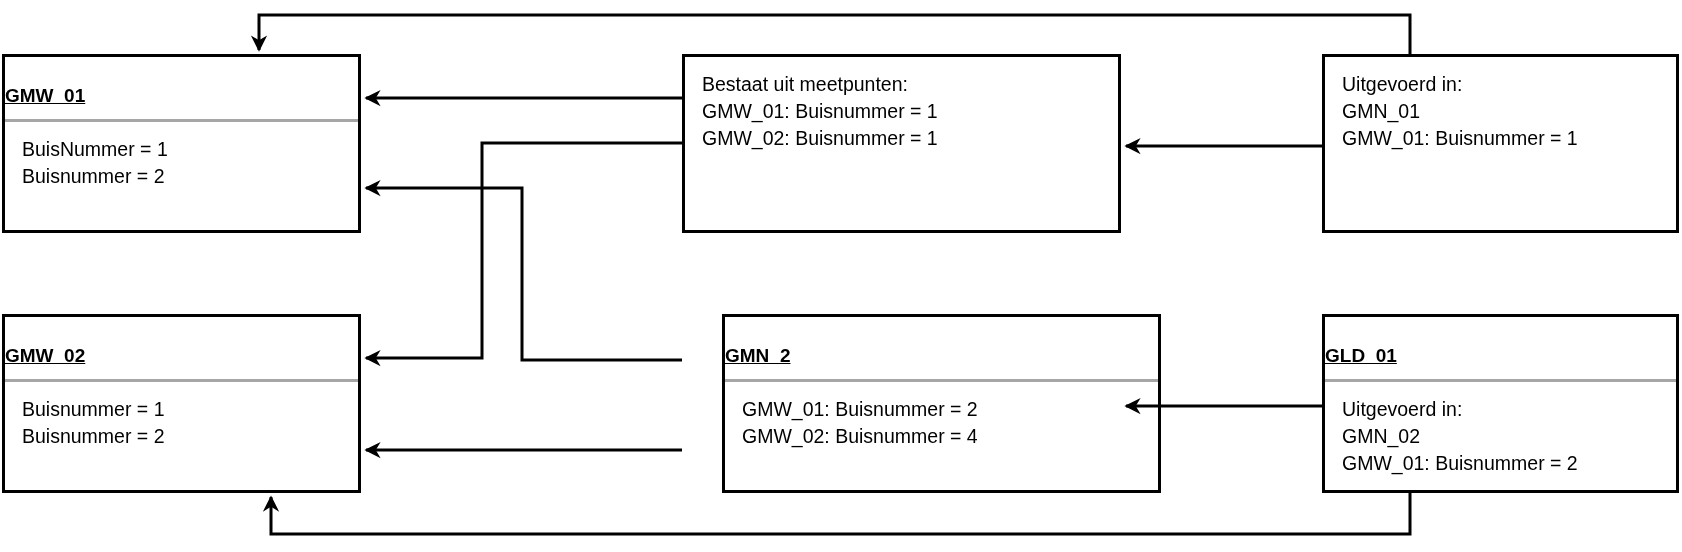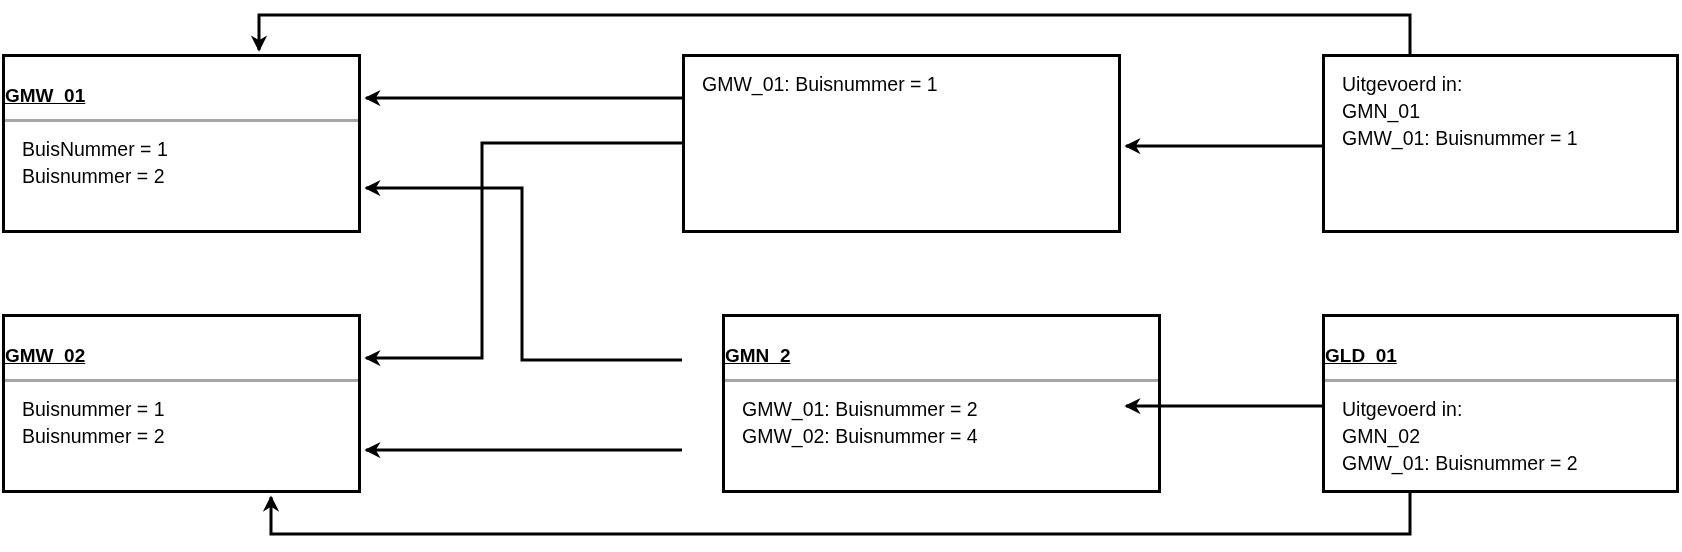--- a/index.html
+++ b/index.html
@@ -62,21 +62,23 @@
   <div class="node" style="left:2px; top:54px; width:359px;">
     <div class="node-title">GMW_01</div>
     <div class="node-body">
       <div class="node-line">BuisNummer = 1</div>
       <div class="node-line">Buisnummer = 2</div>
     </div>
   </div>
 
   <div class="node" style="left:682px; top:54px; width:439px;">
     <div class="node-body">
+      <div class="node-line">Bestaat uit meetpunten:</div>
       <div class="node-line">GMW_01: Buisnummer = 1</div>
+      <div class="node-line">GMW_02: Buisnummer = 1</div>
     </div>
   </div>
 
   <div class="node" style="left:1322px; top:54px; width:357px;">
     <div class="node-body">
       <div class="node-line">Uitgevoerd in:</div>
       <div class="node-line">GMN_01</div>
       <div class="node-line">GMW_01: Buisnummer = 1</div>
     </div>
   </div>

